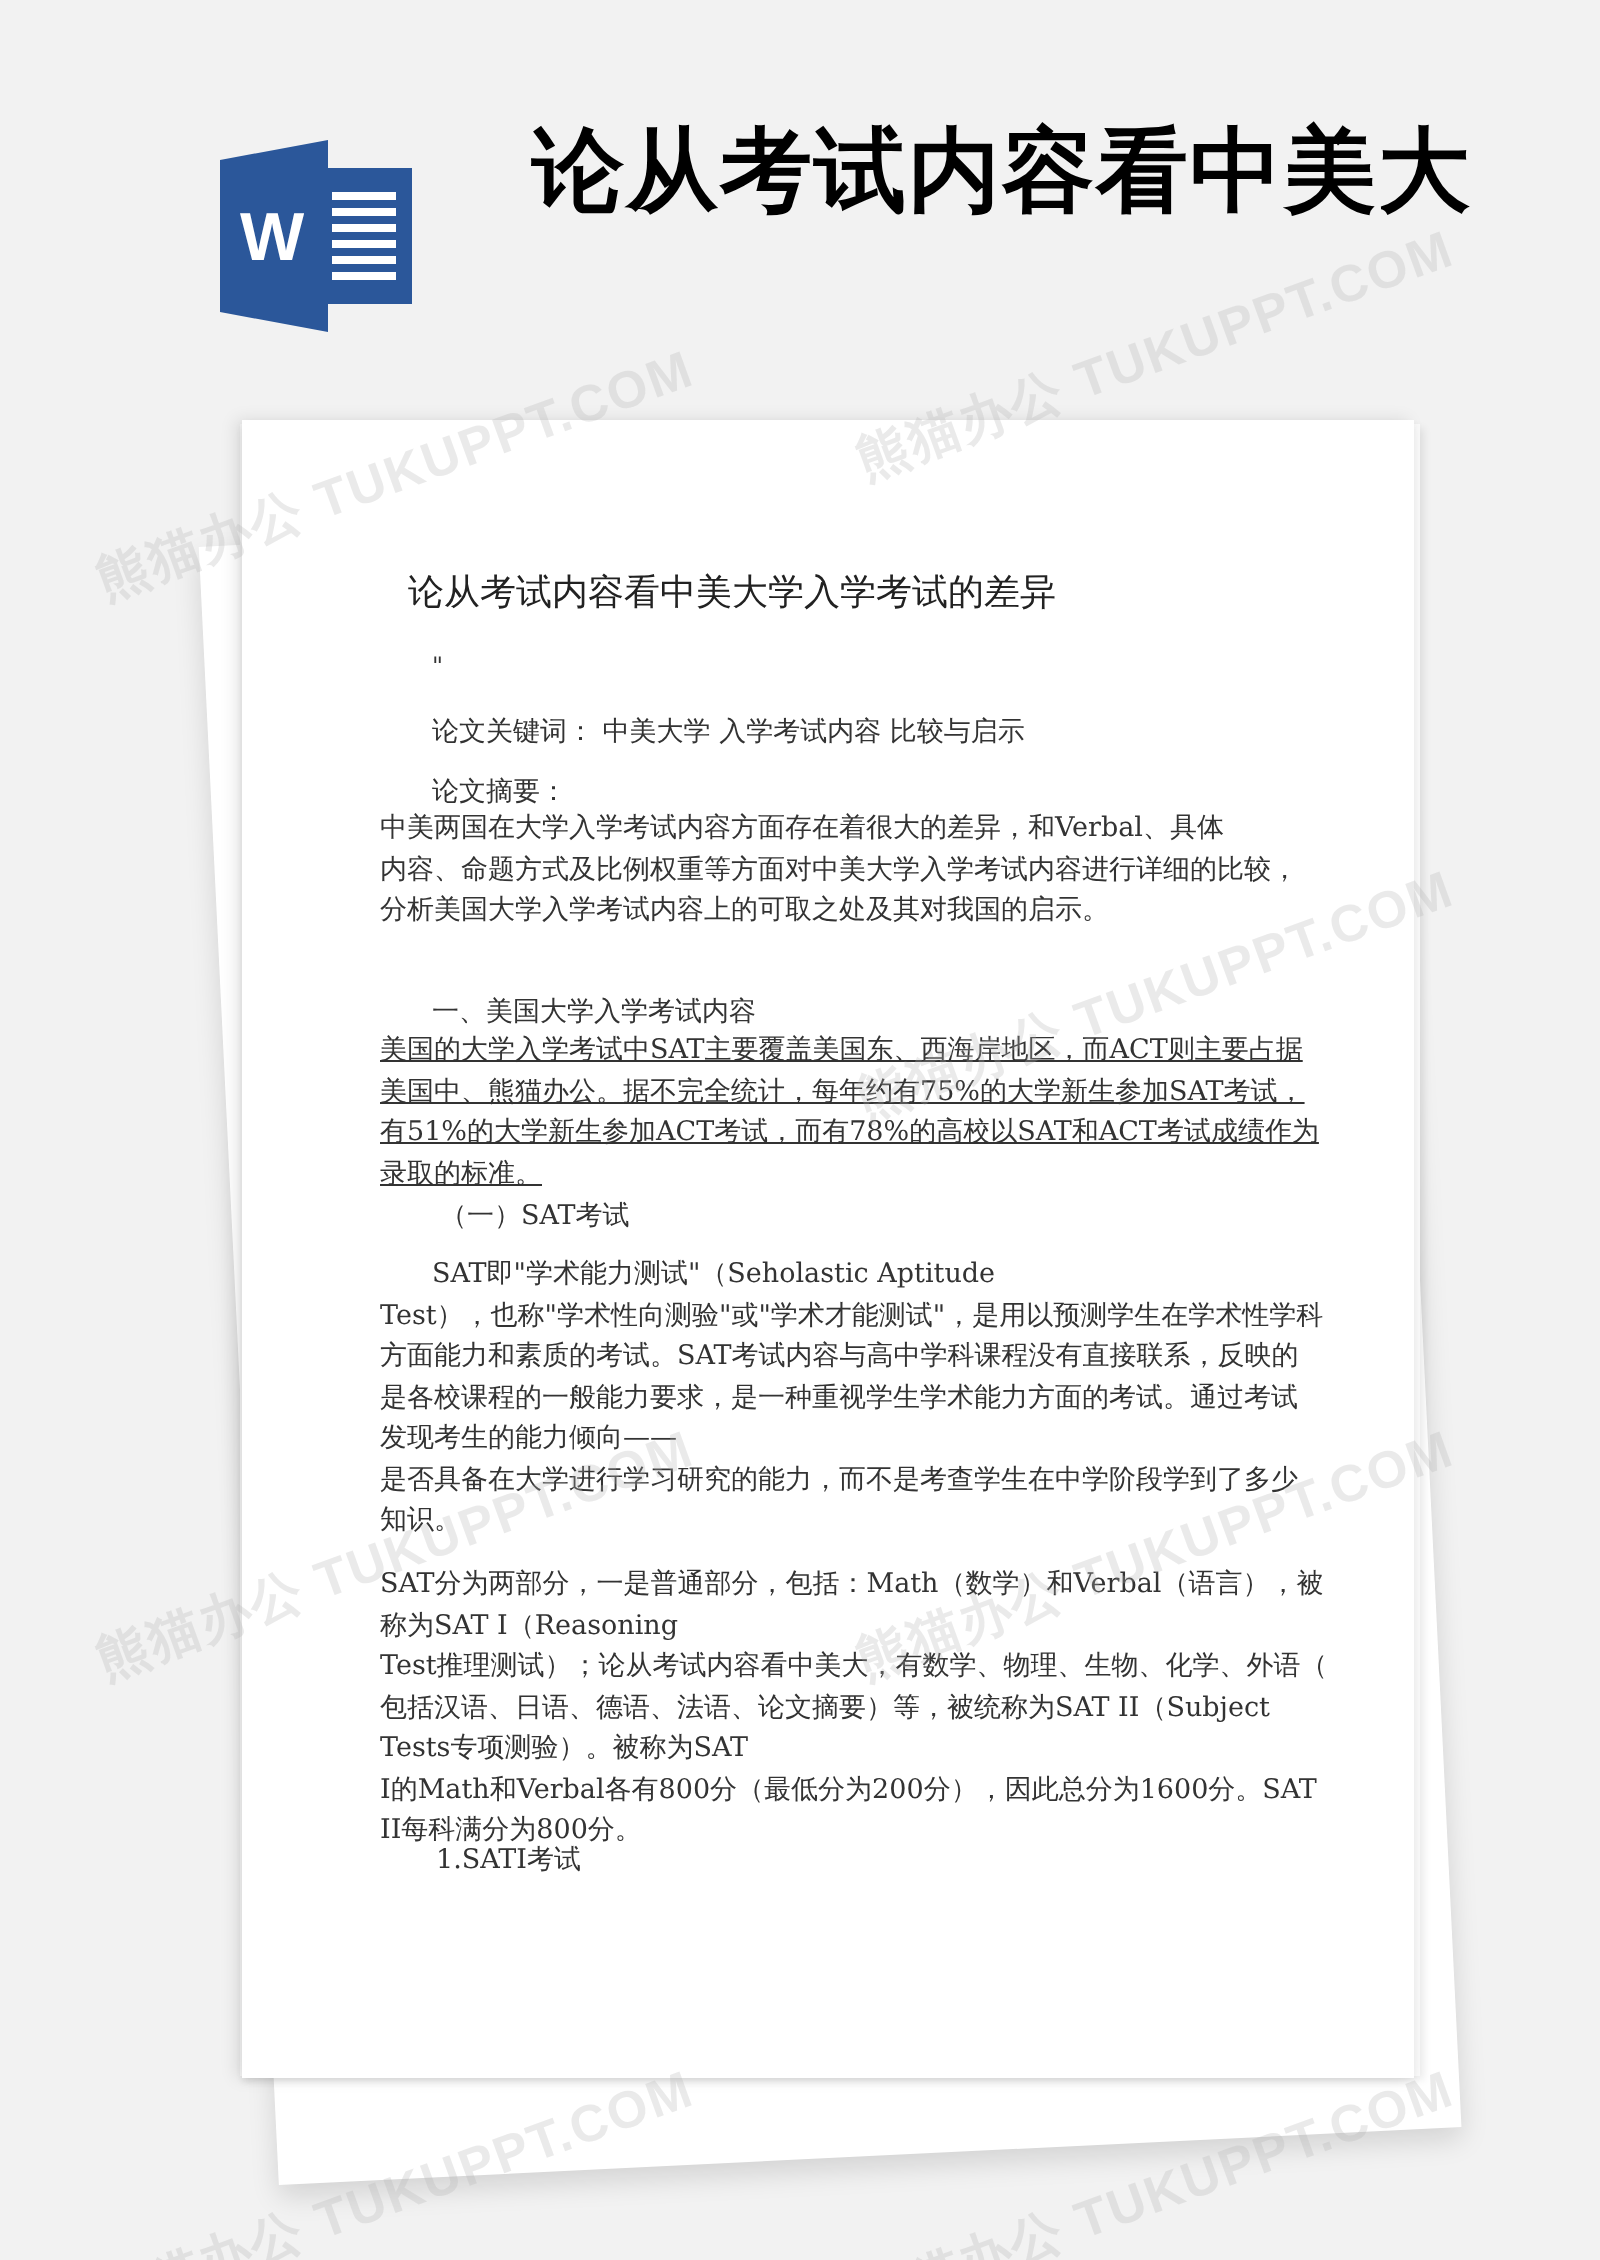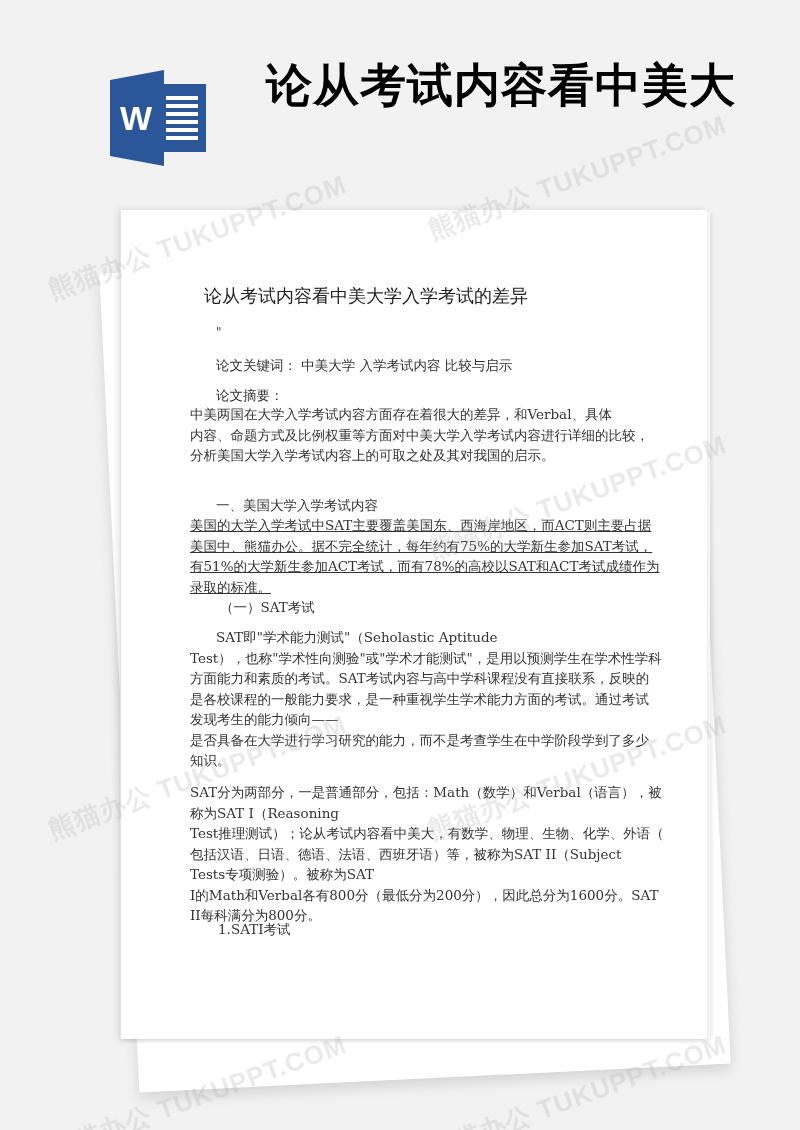--- a/index.html
+++ b/index.html
@@ -110,21 +110,21 @@
   <div>是各校课程的一般能力要求，是一种重视学生学术能力方面的考试。通过考试</div>
   <div>发现考生的能力倾向——</div>
   <div>是否具备在大学进行学习研究的能力，而不是考查学生在中学阶段学到了多少</div>
   <div>知识。</div>
 </div>
 
 <div class="para" style="top:782px;">
   <div>SAT分为两部分，一是普通部分，包括：Math（数学）和Verbal（语言），被</div>
   <div>称为SAT I（Reasoning</div>
   <div>Test推理测试）；论从考试内容看中美大，有数学、物理、生物、化学、外语（</div>
-  <div>包括汉语、日语、德语、法语、西班牙语）等，被称为SAT II（Subject</div>
+  <div>包括汉语、日语、德语、法语、论文摘要）等，被统称为SAT II（Subject</div>
   <div>Tests专项测验）。被称为SAT</div>
   <div>I的Math和Verbal各有800分（最低分为200分），因此总分为1600分。SAT</div>
   <div>II每科满分为800分。</div>
 </div>
 
 <div class="line" style="left:218px; top:921px;">1.SATI考试</div>
 
 <div class="wm" style="left:40px; top:220px;">熊猫办公 TUKUPPT.COM</div>
 <div class="wm" style="left:420px; top:160px;">熊猫办公 TUKUPPT.COM</div>
 <div class="wm" style="left:420px; top:480px;">熊猫办公 TUKUPPT.COM</div>

